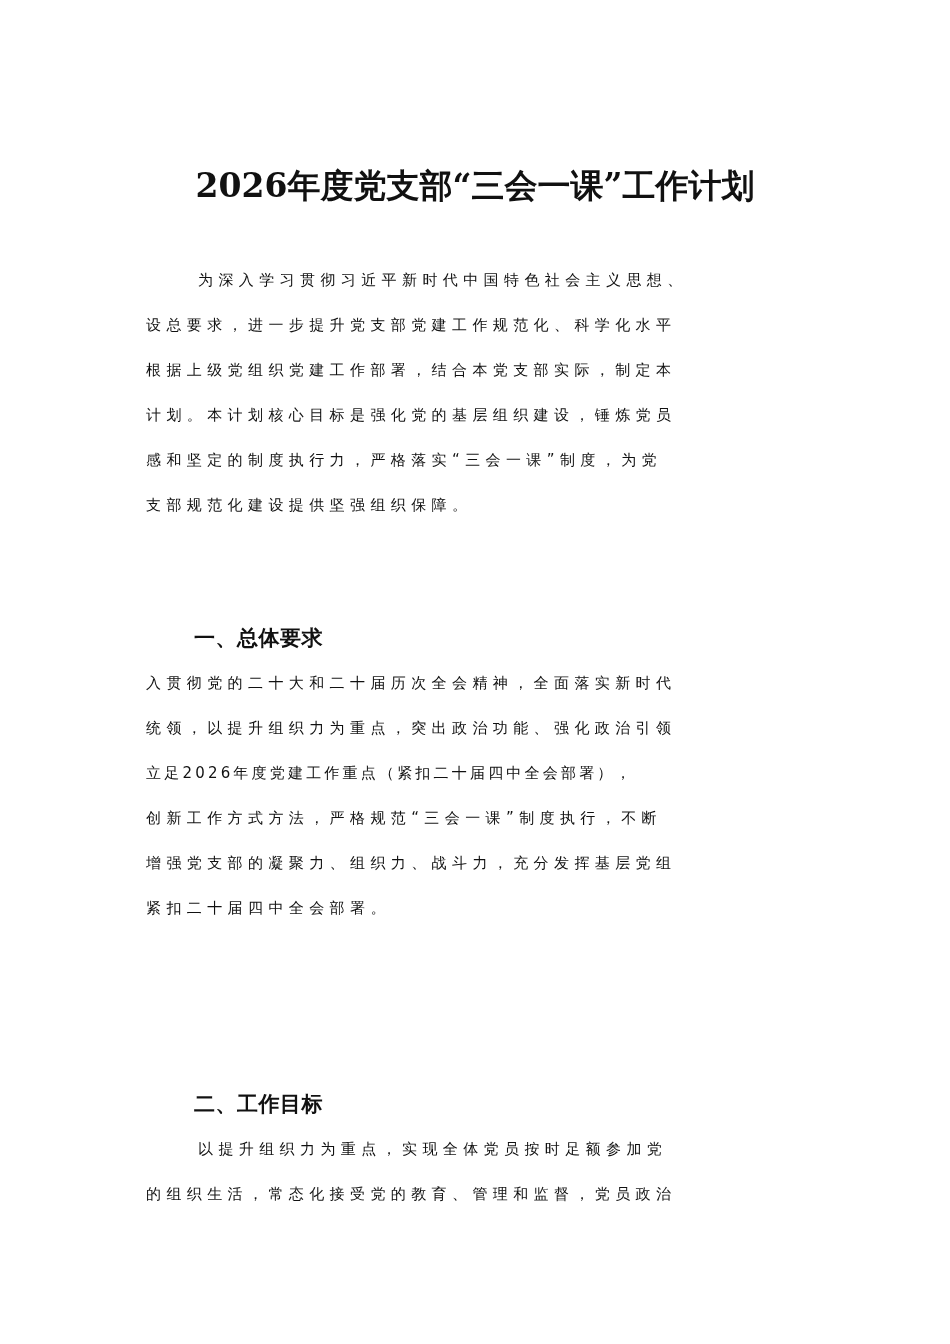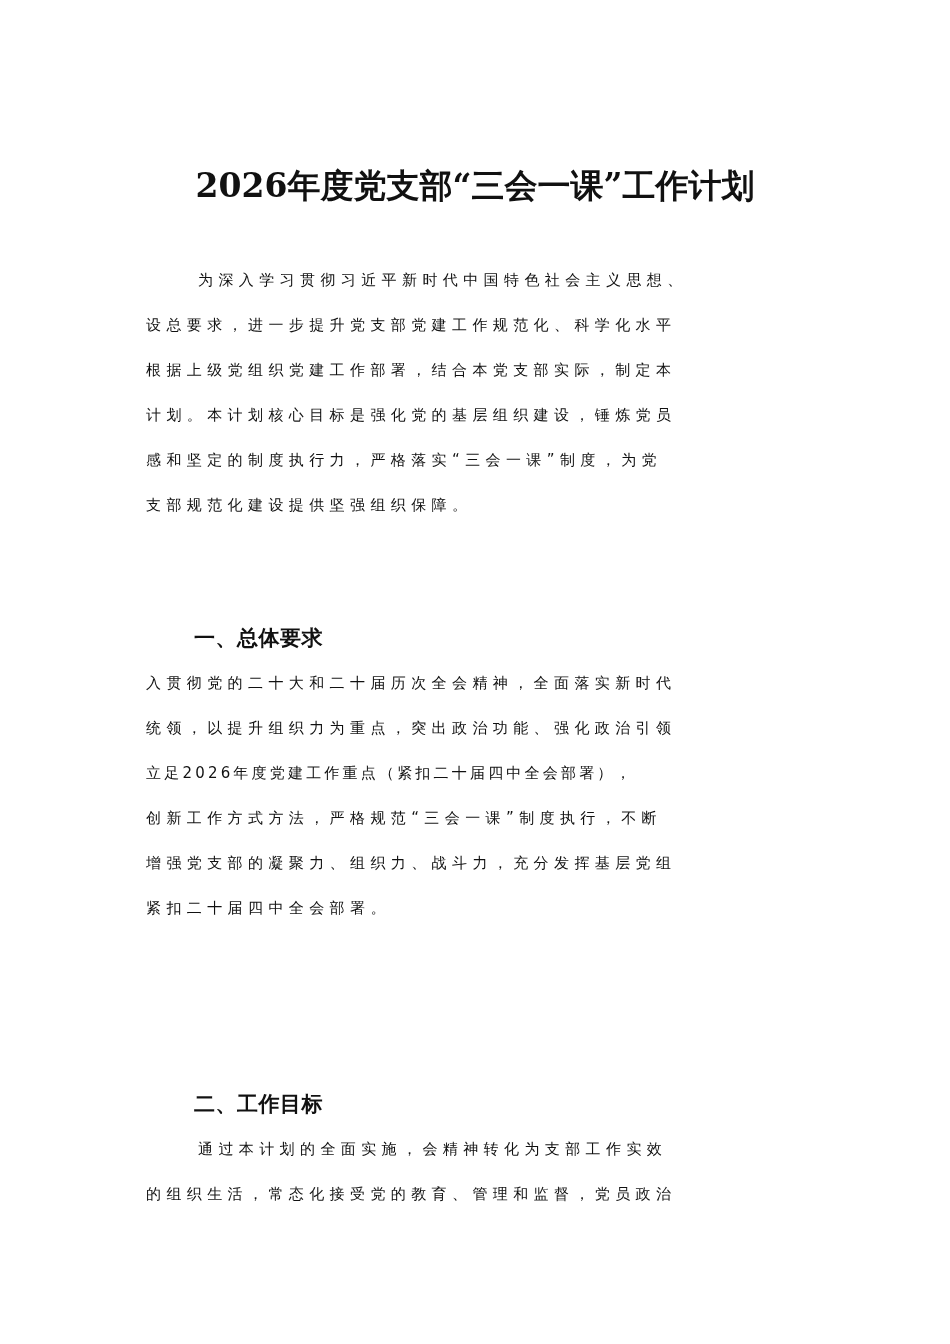--- a/index.html
+++ b/index.html
@@ -51,17 +51,17 @@
     <div class="line">入贯彻党的二十大和二十届历次全会精神，全面落实新时代</div>
     <div class="line">统领，以提升组织力为重点，突出政治功能、强化政治引领</div>
     <div class="line" style="letter-spacing:3.2px;">立足2026年度党建工作重点（紧扣二十届四中全会部署），</div>
     <div class="line">创新工作方式方法，严格规范“三会一课”制度执行，不断</div>
     <div class="line">增强党支部的凝聚力、组织力、战斗力，充分发挥基层党组</div>
     <div class="line">紧扣二十届四中全会部署。</div>
   </div>
 
   <div class="body-block" style="top:1062px;margin-top:20px;">
     <div class="heading">二、工作目标</div>
-    <div class="line indent">通过本计划的全面实施，会精神转化为支部工作实效</div>
+    <div class="line indent">以提升组织力为重点，实现全体党员按时足额参加党</div>
     <div class="line">的组织生活，常态化接受党的教育、管理和监督，党员政治</div>
   </div>
 
 </div>
 
 </body></html>

